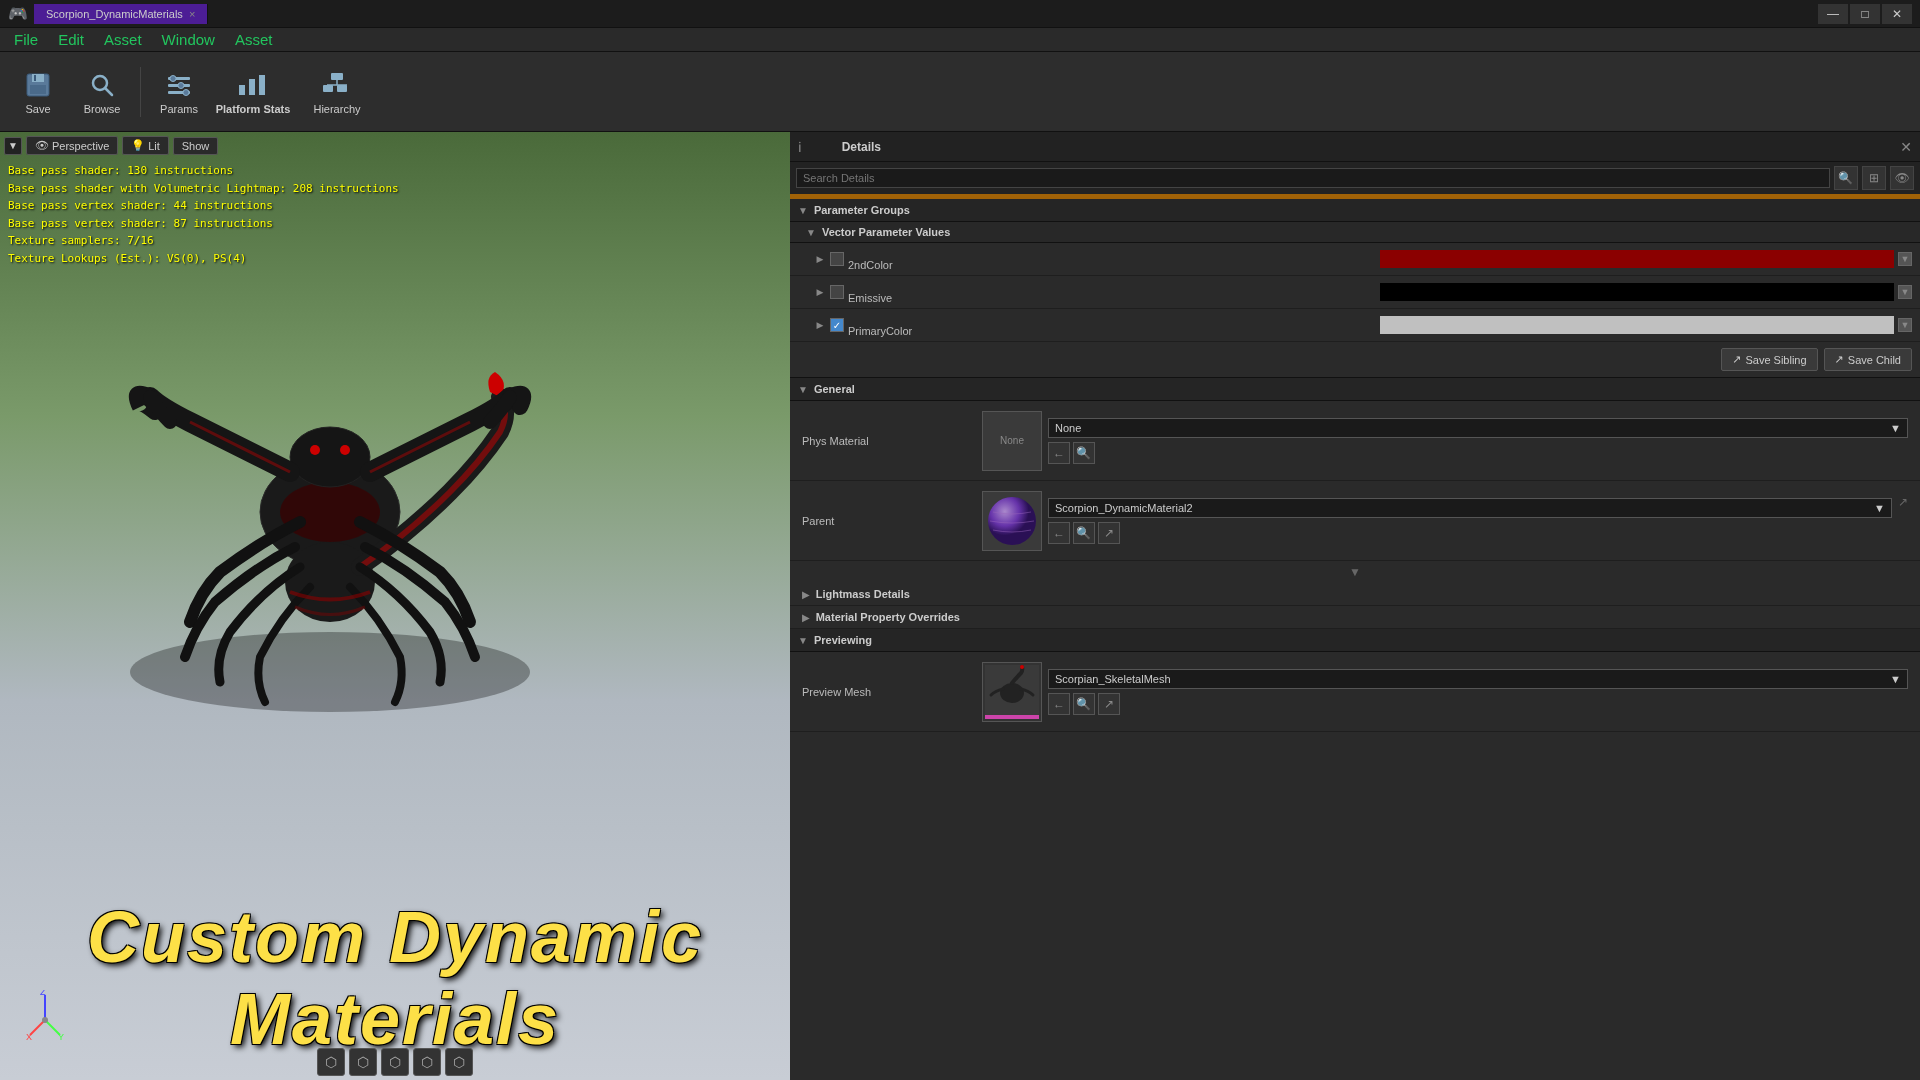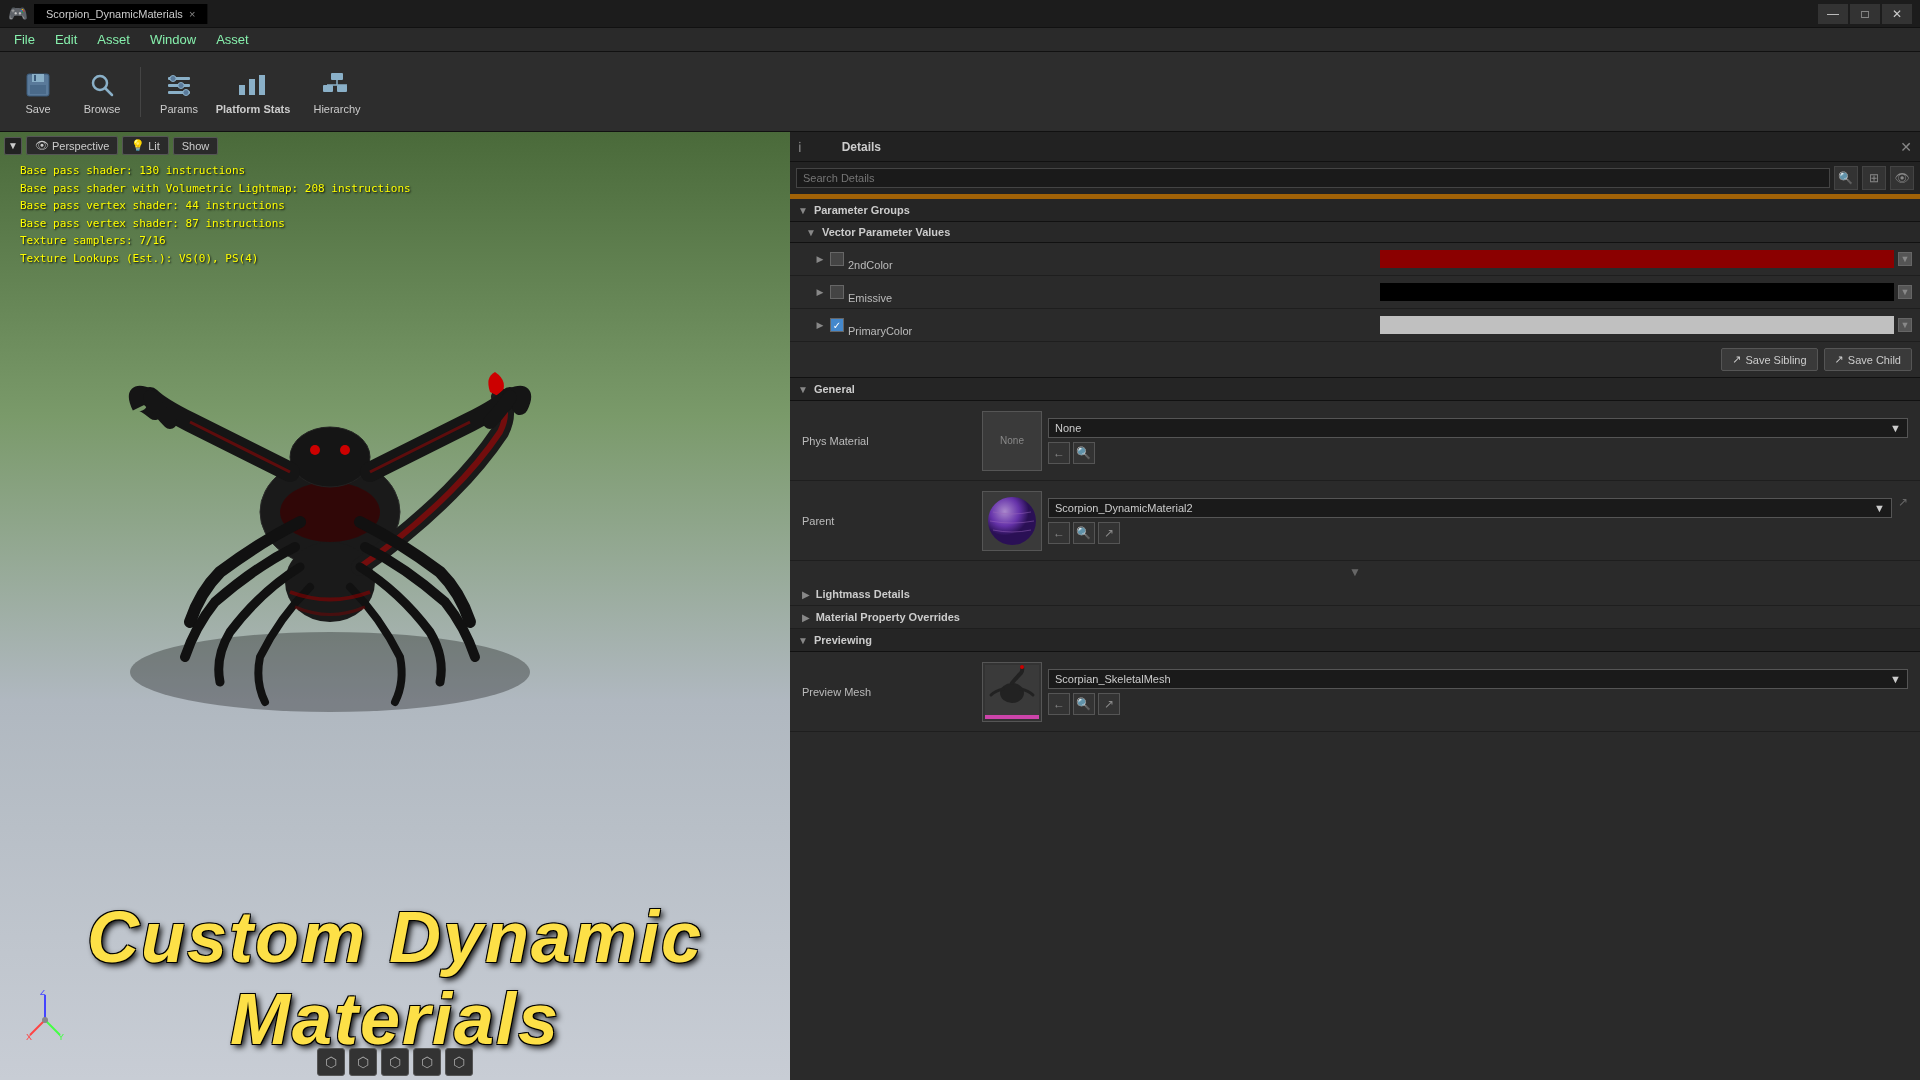--- a/index.html
+++ b/index.html
@@ -16,21 +16,21 @@
     
     #titlebar {
       height: 28px;
       background: #1c1c1c;
       display: flex;
       align-items: center;
       padding: 0 8px;
       border-bottom: 1px solid #111;
     }
     #titlebar .tab {
-      background: #000000;
+      background: #4c1d95;
       padding: 4px 12px;
       font-size: 11px;
       color: #ccc;
       border-right: 1px solid #111;
       display: flex;
       align-items: center;
       gap: 6px;
     }
     #titlebar .tab .close-x { color: #888; cursor: pointer; }
     #titlebar .window-controls {
@@ -55,23 +55,23 @@
     #menubar {
       height: 24px;
       background: #2a2a2a;
       display: flex;
       align-items: center;
       padding: 0 4px;
       border-bottom: 1px solid #111;
     }
     #menubar .menu-item {
       padding: 2px 10px;
-      color: #86efac;
-      cursor: pointer;
-      font-size: 13px;
+      color: #22c55e;
+      cursor: pointer;
+      font-size: 15px;
     }
 
     
     #toolbar {
       height: 80px;
       background: #2d2d2d;
       display: flex;
       align-items: center;
       padding: 0 8px;
       border-bottom: 1px solid #111;
@@ -154,21 +154,21 @@
       align-items: center;
       justify-content: center;
       cursor: pointer;
       border-radius: 2px;
       color: #ccc;
       font-size: 10px;
     }
     #viewport-stats {
       position: absolute;
       top: 30px;
-      left: 20px;
+      left: 8px;
       z-index: 10;
       color: #ffff00;
       font-size: 11px;
       line-height: 1.6;
       font-family: monospace;
       text-shadow: 1px 1px 2px #000;
     }
 
     
     #scorpion-area {

